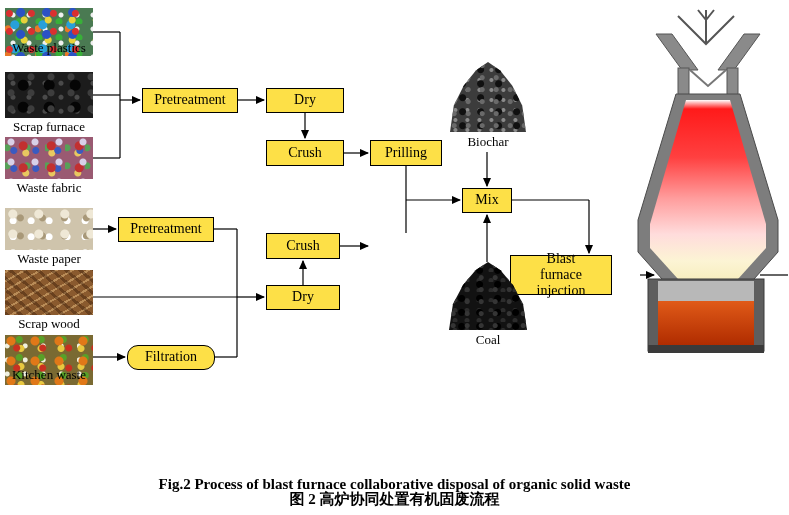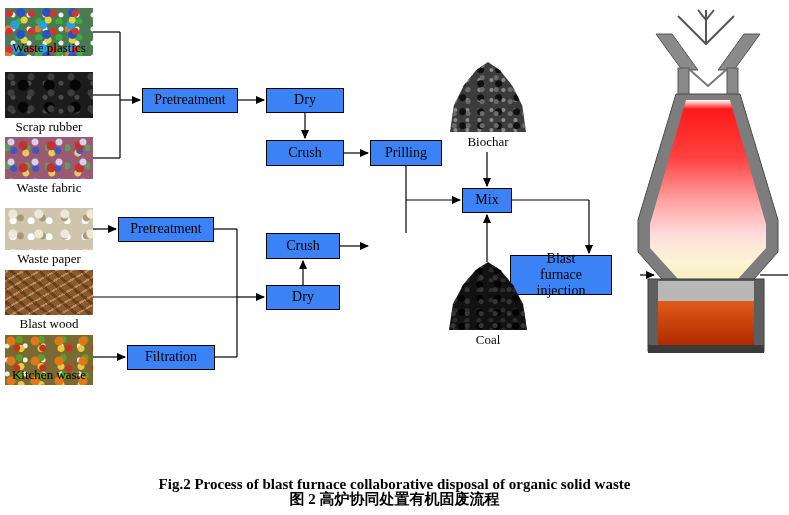--- a/index.html
+++ b/index.html
@@ -1,20 +1,20 @@
 <!DOCTYPE html>
 <html><head>
 <meta charset="utf-8">
 <style>
   html,body{margin:0;padding:0;background:#fff;}
   #canvas{position:relative;width:789px;height:515px;background:#fff;overflow:hidden;
           font-family:"Liberation Serif",serif;}
   .thumb{position:absolute;width:88px;left:5px;}
   .lbl{position:absolute;font:13px "Liberation Serif",serif;text-align:center;white-space:nowrap;color:#000;}
-  .box{position:absolute;background:#3b82f6;border:1px solid #000;display:flex;align-items:center;
+  .box{position:absolute;background:#fde047;border:1px solid #000;display:flex;align-items:center;
        justify-content:center;font:14px "Liberation Serif",serif;text-align:center;line-height:1.15;
        padding:1px 20px;box-sizing:border-box;color:#000;}
   .pile{position:absolute;
         clip-path:polygon(50% 0,66% 12%,82% 34%,95% 62%,100% 100%,0 100%,5% 62%,18% 34%,34% 12%);}
   #connectors{position:absolute;left:0;top:0;pointer-events:none;}
   .furnace{position:absolute;left:628px;top:8px;width:160px;height:358px;}
   .cap{position:absolute;left:0;right:0;text-align:center;color:#000;}
   .cap-zh{top:446px;font:700 15px "Liberation Serif",serif;margin-top:44px;}
   .cap-en{top:476px;font:700 15px "Liberation Serif",serif;}
 
@@ -109,42 +109,42 @@
 
       <line x1="640" y1="275" x2="654" y2="275" marker-end="url(#arr)"></line>
       <line x1="760" y1="275" x2="788" y2="275"></line>
     </g>
   </svg>
 
   <div class="thumb tex-plastics" style="top:8px;height:48px;"></div>
   <div class="lbl" style="left:5px;width:88px;top:40px;">Waste plastics</div>
 
   <div class="thumb tex-rubber" style="top:72px;height:46px;"></div>
-  <div class="lbl" style="left:5px;width:88px;top:119px;">Scrap rubber</div>
+  <div class="lbl" style="left:5px;width:88px;top:119px;">Scrap furnace</div>
 
   <div class="thumb tex-fabric" style="top:137px;height:42px;"></div>
   <div class="lbl" style="left:5px;width:88px;top:180px;">Waste fabric</div>
 
   <div class="thumb tex-paper" style="top:208px;height:42px;"></div>
   <div class="lbl" style="left:5px;width:88px;top:251px;">Waste paper</div>
 
   <div class="thumb tex-wood" style="top:270px;height:45px;"></div>
-  <div class="lbl" style="left:5px;width:88px;top:316px;">Blast wood</div>
+  <div class="lbl" style="left:5px;width:88px;top:316px;">Scrap wood</div>
 
   <div class="thumb tex-kitchen" style="top:335px;height:50px;"></div>
   <div class="lbl" style="left:5px;width:88px;top:367px;">Kitchen waste</div>
 
   <div class="box" style="left:142px;top:88px;width:96px;height:25px;">Pretreatment</div>
   <div class="box" style="left:266px;top:88px;width:78px;height:25px;">Dry</div>
   <div class="box" style="left:266px;top:140px;width:78px;height:26px;">Crush</div>
   <div class="box" style="left:370px;top:140px;width:72px;height:26px;">Prilling</div>
   <div class="box" style="left:118px;top:217px;width:96px;height:25px;">Pretreatment</div>
   <div class="box" style="left:266px;top:233px;width:74px;height:26px;">Crush</div>
   <div class="box" style="left:266px;top:285px;width:74px;height:25px;">Dry</div>
-  <div class="box" style="left:127px;top:345px;width:88px;height:25px;">Filtration</div>
+  <div class="box" style="left:127px;top:345px;width:88px;height:25px;border-radius:11px;">Filtration</div>
   <div class="box" style="left:462px;top:188px;width:50px;height:25px;">Mix</div>
   <div class="box" style="left:510px;top:255px;width:102px;height:40px;">Blast furnace injection</div>
 
   <div class="pile tex-biochar" style="left:450px;top:62px;width:76px;height:70px;"></div>
   <div class="lbl" style="left:450px;width:76px;top:134px;">Biochar</div>
 
   <div class="pile tex-coal" style="left:449px;top:262px;width:78px;height:68px;"></div>
   <div class="lbl" style="left:449px;width:78px;top:332px;">Coal</div>
 
   <svg class="furnace" viewBox="0 0 160 358">

